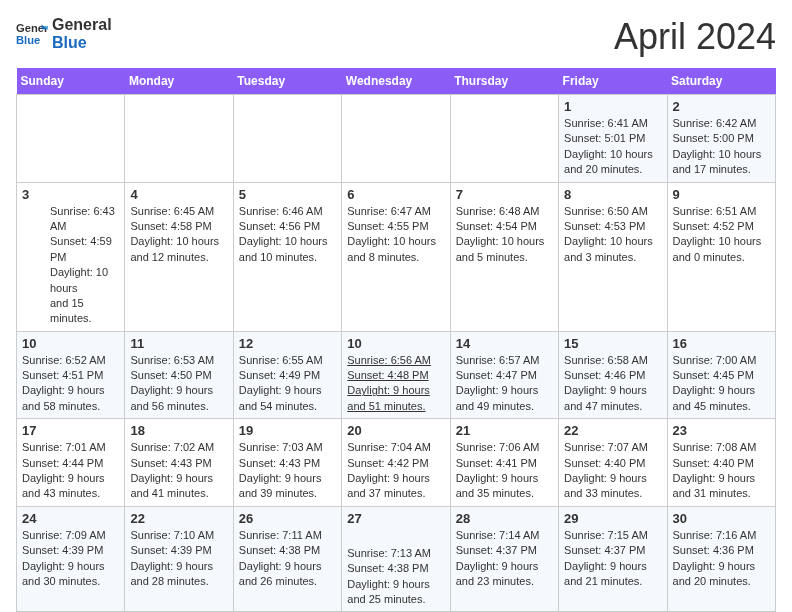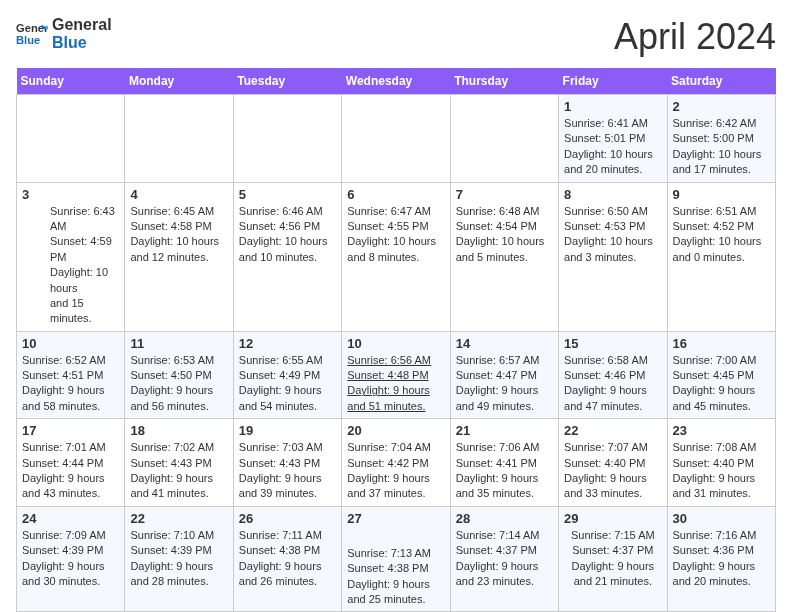--- a/index.html
+++ b/index.html
@@ -317,21 +317,21 @@
         </td>
         <td>
           <span class="day-number">28</span>
           <div class="day-info" style="white-space: pre-line;">Sunrise: 7:14 AM
 Sunset: 4:37 PM
 Daylight: 9 hours
 and 23 minutes.</div>
         </td>
         <td>
           <span class="day-number">29</span>
-          <div class="day-info" style="white-space: pre-line; text-align: center;">Sunrise: 7:15 AM
+          <div class="day-info" style="white-space: pre-line;">Sunrise: 7:15 AM
 Sunset: 4:37 PM
 Daylight: 9 hours
 and 21 minutes.</div>
         </td>
         <td>
           <span class="day-number">30</span>
           <div class="day-info" style="white-space: pre-line;">Sunrise: 7:16 AM
 Sunset: 4:36 PM
 Daylight: 9 hours
 and 20 minutes.</div>

